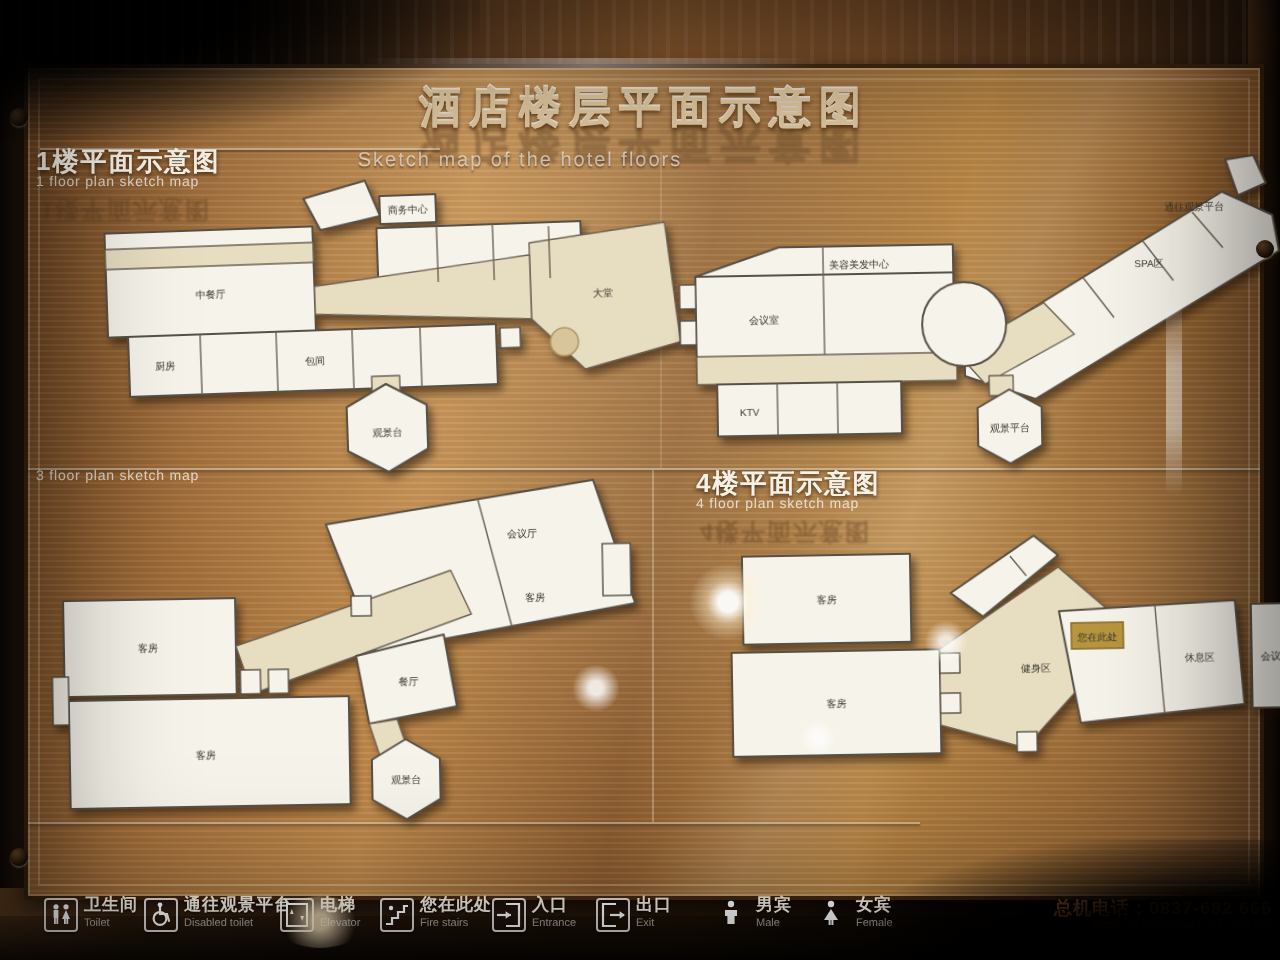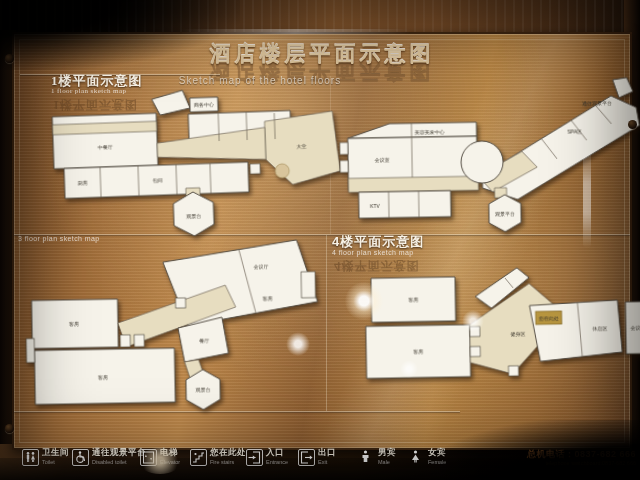--- a/index.html
+++ b/index.html
@@ -128,32 +128,32 @@
     <div class="title-zh-ghost">酒店楼层平面示意图</div>
     <div class="title-zh">酒店楼层平面示意图</div>
     <div class="title-en">Sketch map of the hotel floors</div>
 
     <div class="divider-h" style="left:6px;top:40px;width:200px;"></div>
     <div class="divider-h" style="left:0;top:200px;width:616px;"></div>
     <div class="divider-h" style="left:0;top:377px;width:446px;"></div>
     <div class="divider-v" style="left:312px;top:201px;height:176px;"></div>
     <div class="divider-v" style="left:316px;top:42px;height:158px;opacity:.5;"></div>
 
-    <div class="floor-header" style="left:37px;top:40px;font-family:Liberation Serif, serif;">
+    <div class="floor-header" style="left:4px;top:40px;">
       <div class="zh">1楼平面示意图</div>
       <div class="en">1 floor plan sketch map</div>
       <div class="ghost">1楼平面示意图</div>
     </div>
 
 
     <div class="floor-header" style="left:4px;top:201px;">
       <div class="en">3 floor plan sketch map</div>
     </div>
 
-    <div class="floor-header" style="left:318px;top:201px;">
+    <div class="floor-header" style="left:334px;top:201px;">
       <div class="zh">4楼平面示意图</div>
       <div class="en">4 floor plan sketch map</div>
       <div class="ghost">4楼平面示意图</div>
     </div>
 
     <svg class="plan" style="left:28px;top:54px;transform:rotate(-2deg);" width="300" height="155" viewBox="0 0 300 155">
       <g style="filter:drop-shadow(2px 3px 2px rgba(35,18,4,.55));">
         <polygon class="room" points="112,10 143,2 150,20 120,26"></polygon>
         <rect class="room" x="12" y="24" width="104" height="52"></rect>
         <rect class="corr" x="12" y="32" width="104" height="10"></rect>

